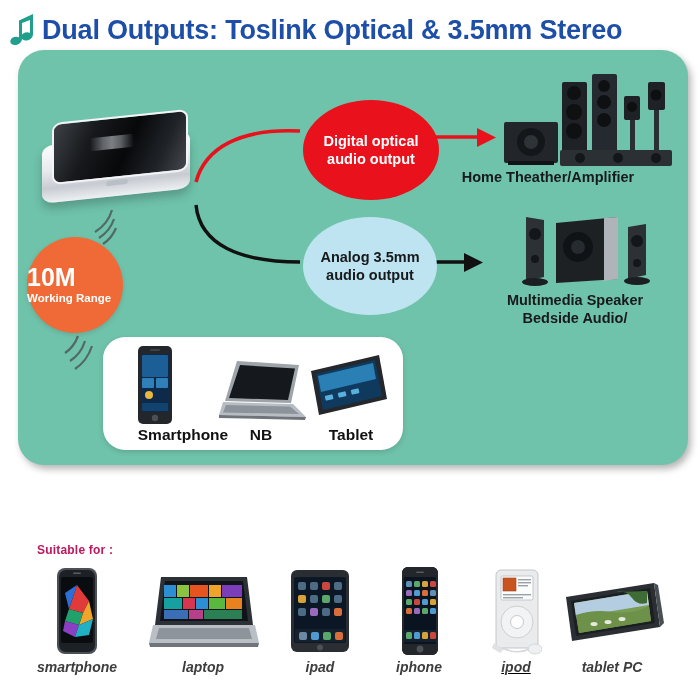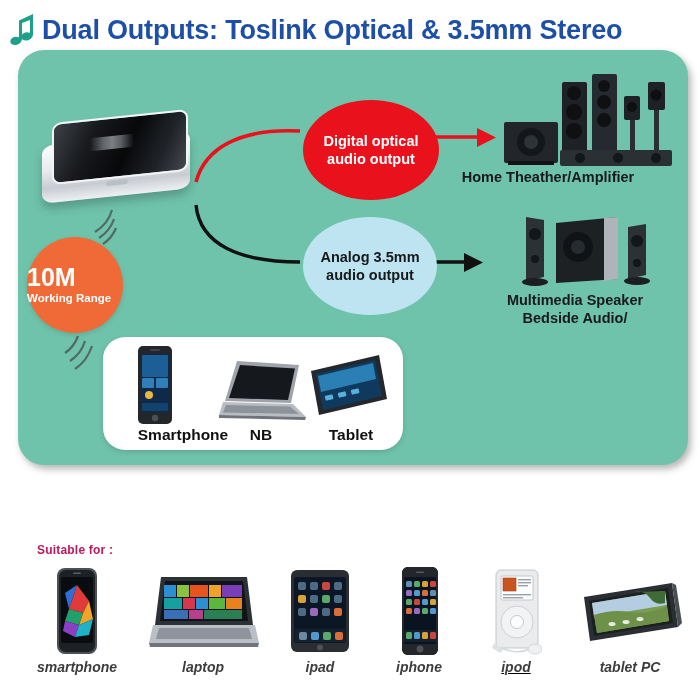--- a/index.html
+++ b/index.html
@@ -410,21 +410,21 @@
         <circle cx="25" cy="53" r="16" fill="#f2f3f5" stroke="#ccd0d4" stroke-width="1"></circle>
         <circle cx="25" cy="53" r="6.5" fill="#fdfdfd" stroke="#c6cacd" stroke-width="1"></circle>
         <path d="M2 74 L12 80 L8 84 L0 79 Z" fill="#dfe2e5"></path>
         <ellipse cx="43" cy="80" rx="7" ry="5" fill="#eef0f2" stroke="#cbcfd3" stroke-width=".8"></ellipse>
         <path d="M10 79 Q26 86 37 80" fill="none" stroke="#d4d8dc" stroke-width="1.6"></path>
       </svg>
     </div>
     <div class="dev-name">ipod</div>
   </div>
 
-  <div class="dev-cell" style="left:566px;width:128px;">
+  <div class="dev-cell" style="left:548px;width:128px;">
     <div class="dev-art">
       <svg style="position:absolute;left:8px;top:16px;width:112px;height:70px;" viewBox="0 0 112 70">
         <path d="M10 18 L98 4 L104 48 L16 62 Z" fill="#2b2f33"></path>
         <path d="M15 22 L94 9 L99 44 L20 57 Z" fill="#1b1f22"></path>
         <path d="M18 24 L91 12 L95 42 L23 54 Z" fill="#7a9c55"></path>
         <path d="M18 24 L91 12 L93 26 L20 38 Z" fill="#b5cde0"></path>
         <path d="M60 13 q10 -2 16 6 q6 8 15 5 L91 12 Z" fill="#3f6b35"></path>
         <path d="M20 36 q18 -6 36 -3 q20 3 37 -6 L95 42 L23 54 Z" fill="#6d9148"></path>
         <ellipse cx="38" cy="45" rx="3.5" ry="2" fill="#e6eadf"></ellipse>
         <ellipse cx="52" cy="43" rx="3.5" ry="2" fill="#e6eadf"></ellipse>

